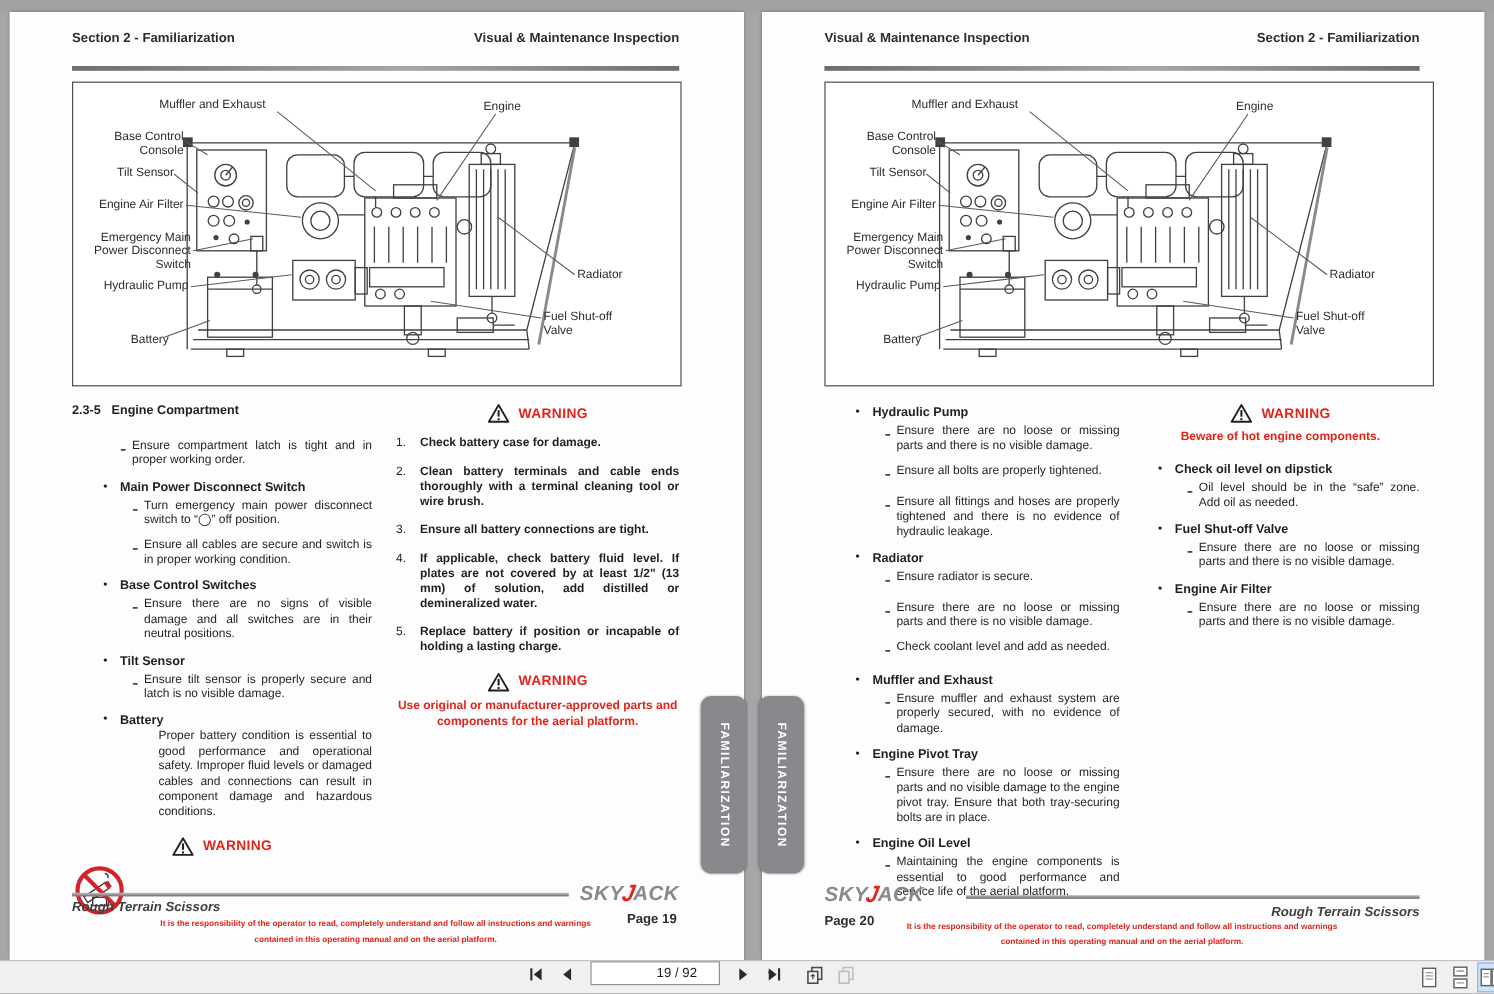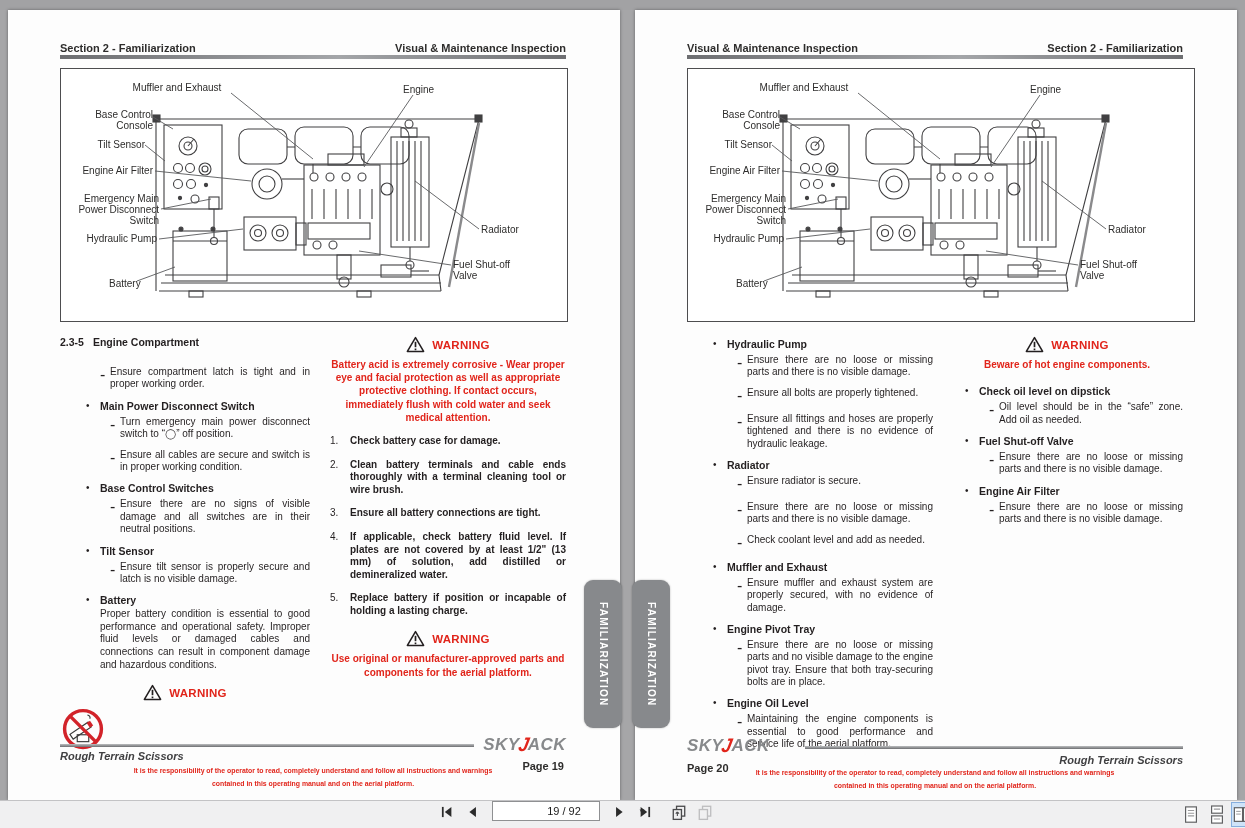--- a/index.html
+++ b/index.html
@@ -6,21 +6,21 @@
   body{
     width:1245px;height:828px;position:relative;overflow:hidden;
     background:#a6a6a8;
     font-family:"Liberation Sans", sans-serif;
     color:#231f20;
   }
   .page{position:absolute;top:10px;height:790px;background:#fdfdfd;box-shadow:0 0 3px rgba(0,0,0,.4);}
   #pageL{left:8px;width:612px;}
   #pageR{left:635px;width:602px;}
 
-  .hdr{position:absolute;top:32px;left:52px;right:54px;display:flex;justify-content:space-between;
+  .hdr{position:absolute;top:16px;left:52px;right:54px;display:flex;justify-content:space-between;
        font-size:11px;font-weight:bold;color:#2e2d2c;}
   .hrule{position:absolute;top:45px;left:52px;right:54px;height:4px;
        background:linear-gradient(90deg,#6d6e71,#a4a6a9 55%,#6d6e71);}
 
   
   .diagram{position:absolute;top:58px;left:52px;width:506px;height:252px;border:1px solid #4d4d4f;background:#fff;}
   .dsvg{position:absolute;left:0;top:0;width:506px;height:252px;}
   .dlbl{position:absolute;font-size:10px;line-height:1.12;color:#2e2d2c;}
   .dlbl.r{text-align:right;}
 
@@ -31,21 +31,21 @@
   .sechead{display:flex;gap:9px;font-weight:bold;font-size:10.5px;margin-bottom:18px;}
   .d{display:flex;margin-top:4px;}
   .d .m{flex:0 0 10px;}
   .d .t{flex:1;text-align:justify;font-size:10px;line-height:1.24;}
   .intro{margin-left:40px;}
   .bullet{display:flex;margin-top:9px;}
   .bullet .bm{flex:0 0 14px;margin-left:26px;font-size:10px;}
   .bullet .bc{flex:1;}
   .btitle{font-weight:bold;font-size:10.5px;}
   .bc .d{margin-left:10px;}
-  .bpara{font-size:10px;line-height:1.26;text-align:justify;margin-top:2px;}
+  .bpara{font-size:10px;line-height:1.26;text-align:justify;margin-top:2px;margin-left:32px;}
   .step{display:flex;margin-top:11px;}
   .step .sn{flex:0 0 20px;font-size:10px;}
   .step .st{flex:1;text-align:justify;font-size:10px;line-height:1.26;font-weight:bold;}
 
   .warnhead{display:flex;align-items:center;justify-content:center;gap:7px;margin:13px 0 5px 0;}
   .warnword{color:#e1251b;font-weight:bold;font-size:11.5px;letter-spacing:.3px;}
   .redtext{color:#e1251b;font-weight:bold;font-size:10px;line-height:1.32;text-align:center;margin:0;}
   .expl{display:flex;align-items:center;gap:4px;margin-top:2px;}
 
   
@@ -256,21 +256,20 @@
 
     <div class="c2">
       <div class="warnhead" style="margin-top:0">
         <svg width="19" height="17" viewBox="0 0 24 22">
           <path d="M12 2 L22.5 20 H1.5 Z" fill="none" stroke="#231f20" stroke-width="2" stroke-linejoin="round"></path>
           <rect x="10.9" y="7.5" width="2.2" height="7" fill="#231f20"></rect>
           <rect x="10.9" y="16.2" width="2.2" height="2.2" fill="#231f20"></rect>
         </svg>
         <span class="warnword">WARNING</span>
       </div>
-      <p class="redtext">Battery acid is extremely corrosive - Wear proper eye and facial protection as well as appropriate protective clothing. If contact occurs, immediately flush with cold water and seek medical attention.</p>
 
       <div class="step">
           <span class="sn">1.</span>
           <span class="st">Check battery case for damage.</span>
         </div>
       <div class="step">
           <span class="sn">2.</span>
           <span class="st">Clean battery terminals and cable ends thoroughly with a terminal cleaning tool or wire brush.</span>
         </div>
       <div class="step">

